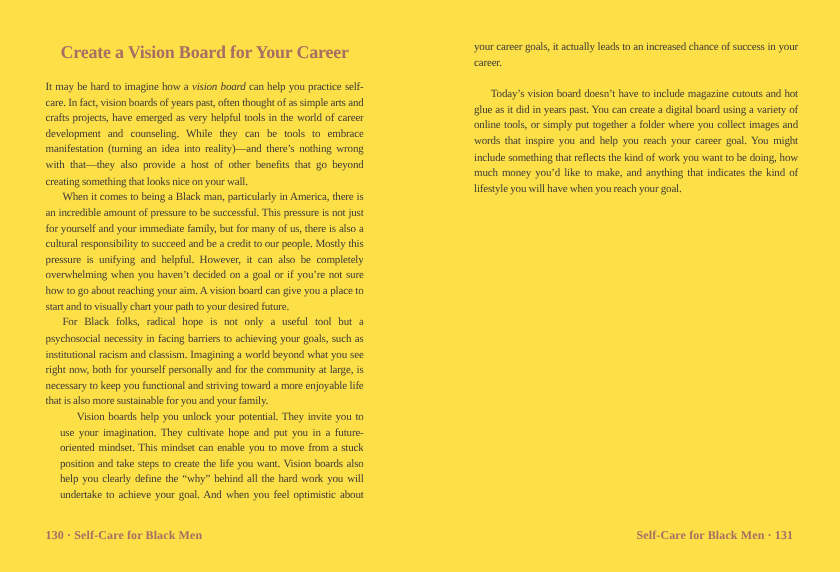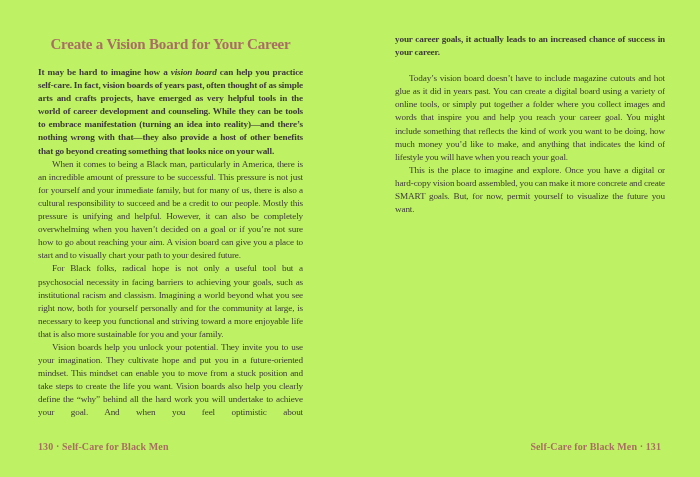--- a/index.html
+++ b/index.html
@@ -3,21 +3,21 @@
 <meta charset="utf-8">
 <style>
   html, body { margin: 0; padding: 0; }
   body {
     width: 700px; height: 477px;
     background: #ffffff;
     font-family: "Liberation Serif", "DejaVu Serif", serif;
     color: var(--color-body-text, #3e3a37);
     overflow: hidden;
   }
-  .spread { position: relative; width: 700px; height: 477px; background: #bef264; }
+  .spread { position: relative; width: 700px; height: 477px; background: #fde047; }
 
   .column { position: absolute; top: 0; }
   .col-left  { left: 38px;  width: 265px; }
   .col-right { left: 395px; width: 270px; }
 
   .chapter-heading {
     margin: 0; padding-top: 36px;
     text-align: center;
     font-size: 15px; font-weight: bold;
     letter-spacing: -0.2px;
@@ -26,22 +26,22 @@
   }
 
   .body-text {
     margin-top: 13px;
     font-size: 9.2px; line-height: 13.1px;
     letter-spacing: -0.15px; word-spacing: -0.2px;
     text-align: justify;
   }
   .body-text.clipped { max-height: 367px; overflow: hidden; }
   .body-text p { margin: 0; text-indent: 14px; }
-  .body-text p.no-indent { text-indent: 0; font-weight: bold; }
-  .body-text p.runover { text-align-last: justify; }
+  .body-text p.no-indent { text-indent: 0; }
+  .body-text p.runover { text-align-last: justify; margin-left: 12px; }
   .italic-term { font-style: italic; }
 
   .col-right .body-text.continuation { margin-top: 33px; }
 
   .section-heading {
     margin: 8px 0 6px 0; padding-left: 17px;
     font-size: 15px; font-weight: bold; font-style: italic;
     letter-spacing: 0.2px;
     color: var(--color-accent, #a96e63);
   }
@@ -70,20 +70,19 @@
       <p class="runover">Vision boards help you unlock your potential. They invite you to use your imagination. They cultivate hope and put you in a future-oriented mindset. This mindset can enable you to move from a stuck position and take steps to create the life you want. Vision boards also help you clearly define the “why” behind all the hard work you will undertake to achieve your goal. And when you feel optimistic about</p>
     </div>
   </div>
 
   <div class="column col-right">
     <div class="body-text continuation">
       <p class="no-indent">your career goals, it actually leads to an increased chance of success in your career.</p>
     </div>
     <div class="body-text">
       <p>Today’s vision board doesn’t have to include magazine cutouts and hot glue as it did in years past. You can create a digital board using a variety of online tools, or simply put together a folder where you collect images and words that inspire you and help you reach your career goal. You might include something that reflects the kind of work you want to be doing, how much money you’d like to make, and anything that indicates the kind of lifestyle you will have when you reach your goal.</p>
-      <p>This is the place to imagine and explore. Once you have a digital or hard-copy vision board assembled, you can make it more concrete and create SMART goals. But, for now, permit yourself to visualize the future you want.</p>
     </div>
   </div>
 
   <div class="page-footer footer-left">130 · Self-Care for Black Men</div>
   <div class="page-footer footer-right">Self-Care for Black Men · 131</div>
 
 </div>
 
 </body></html>

